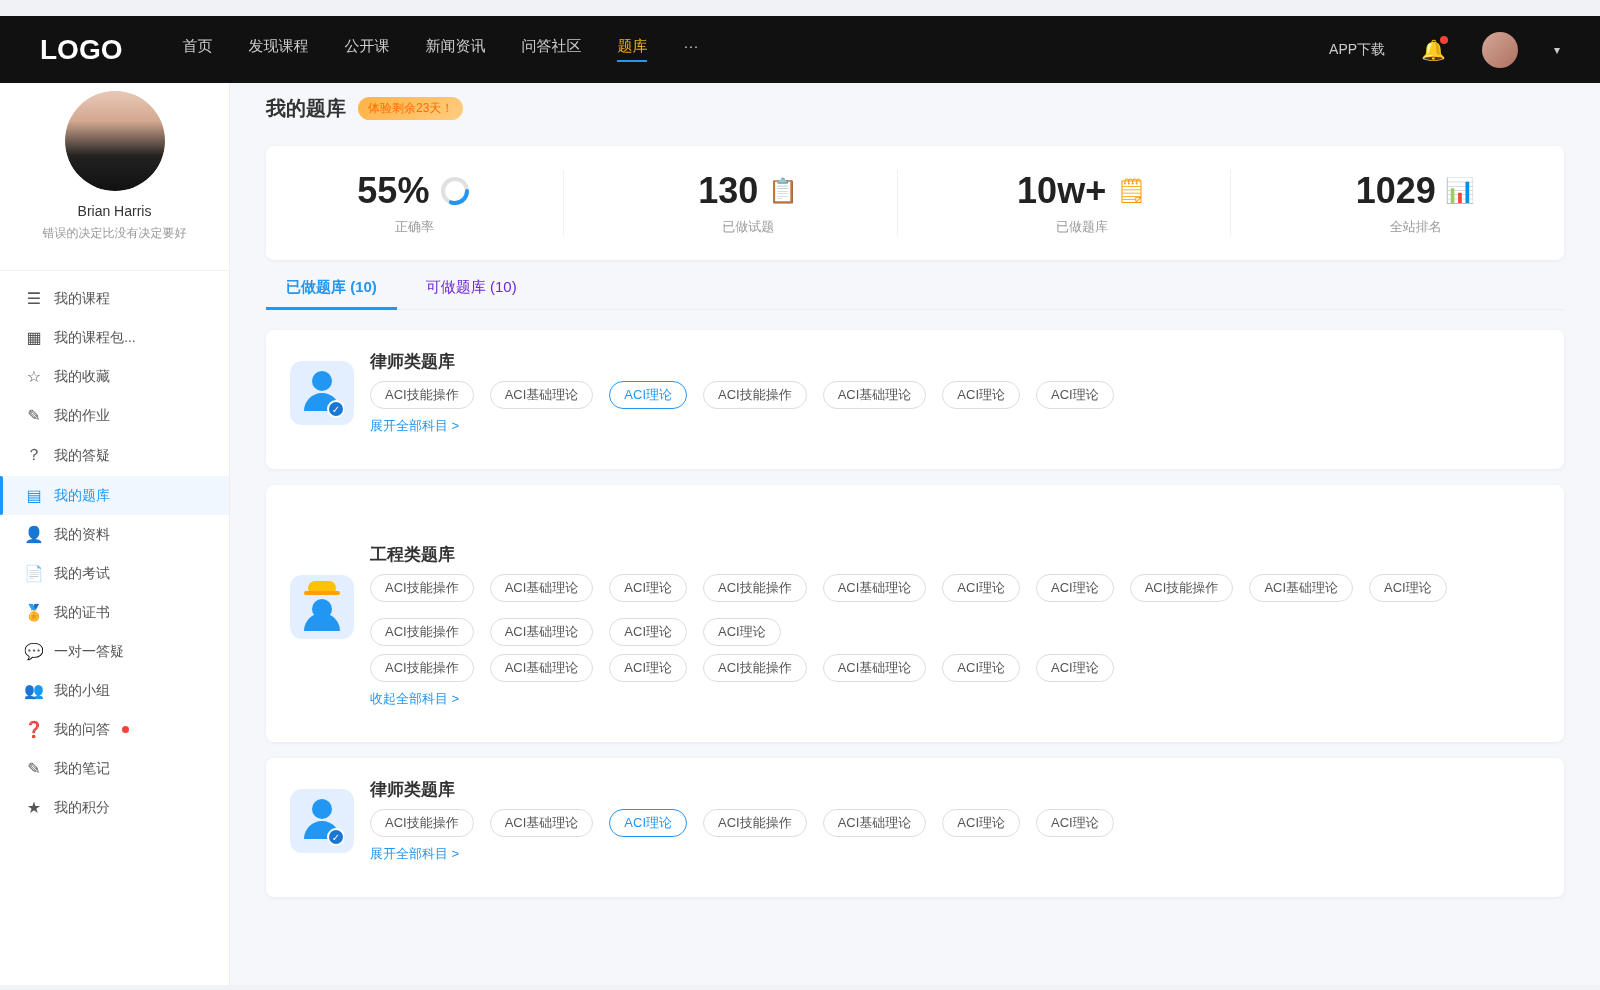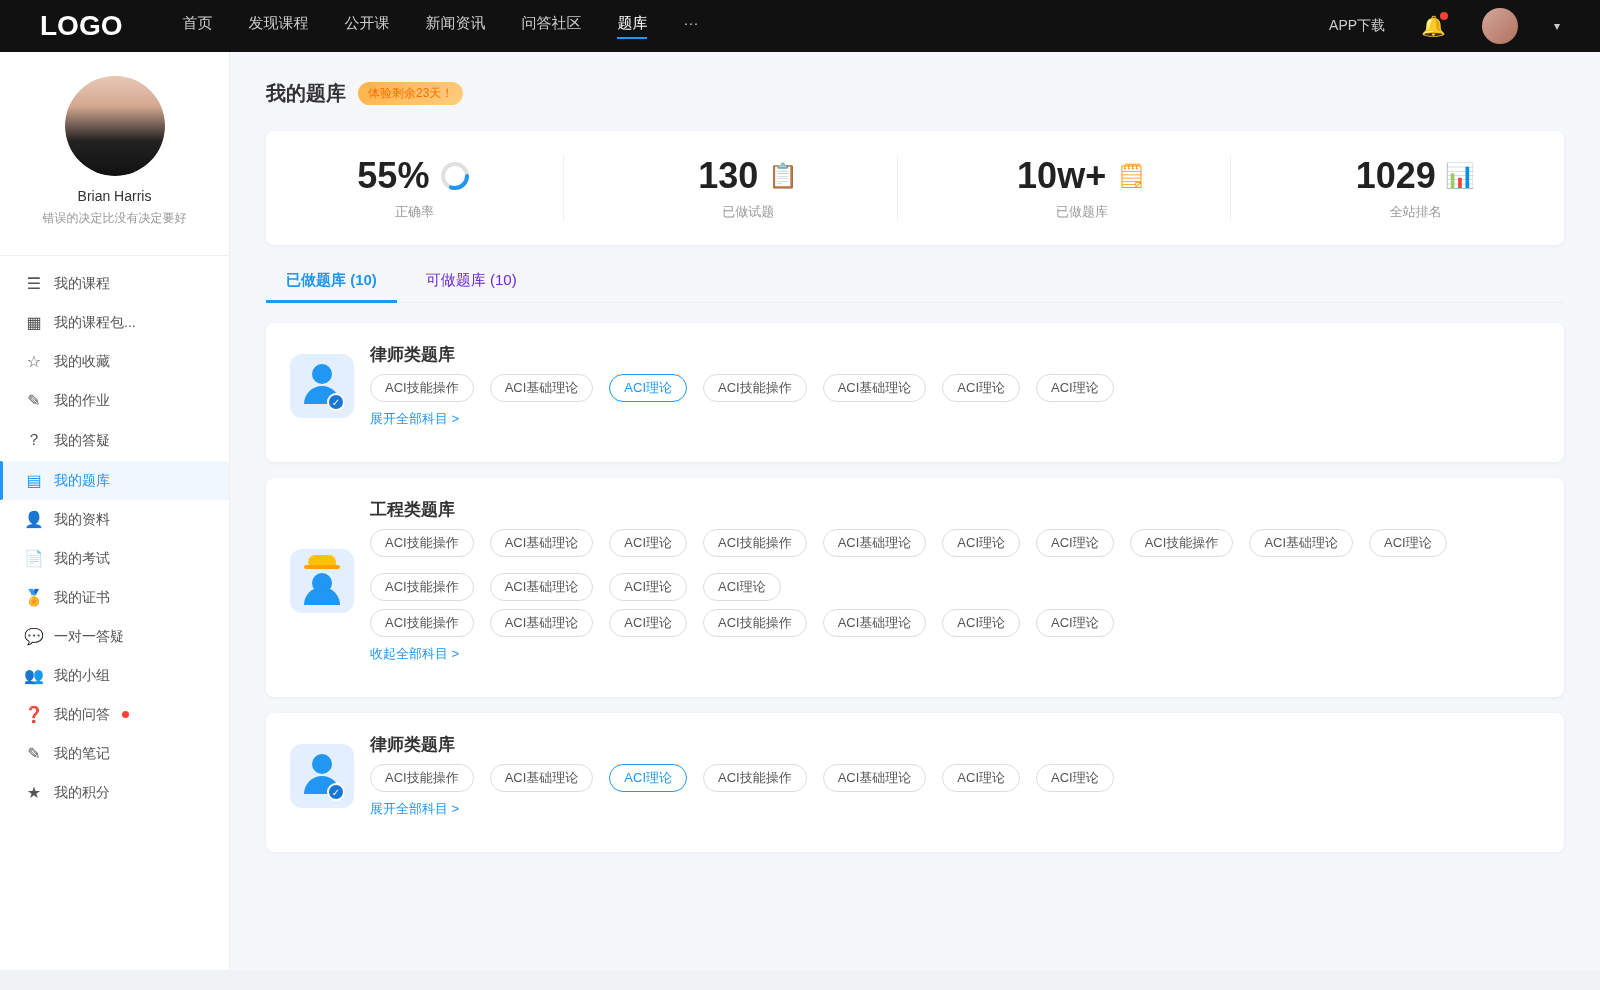--- a/index.html
+++ b/index.html
@@ -1,26 +1,26 @@
 <!DOCTYPE html>
 <html><head>
   <meta charset="utf-8">
   <style>
     * { box-sizing: border-box; margin: 0; padding: 0; }
     body { font-family: -apple-system, BlinkMacSystemFont, "PingFang SC", "Microsoft YaHei", sans-serif; background: #f0f2f5; min-height: 990px; }
 
     
     .navbar {
-      background: #111; height: 52px; display: flex; align-items: center;
-      padding: 0 40px; position: sticky; top: 0; z-index: 100;
+      background: #111; height: 67px; display: flex; align-items: center;
+      padding: 0 40px; position: sticky; top: 16px; z-index: 100;
     }
     .nav-logo { color: #fff; font-size: 28px; font-weight: bold; margin-right: 60px; }
     .nav-links { display: flex; gap: 36px; flex: 1; }
     .nav-link { color: #ccc; font-size: 15px; cursor: pointer; text-decoration: none; }
-    .nav-link.active { color: #ffffff; border-bottom: 2px solid #2196f3; padding-bottom: 4px; }
+    .nav-link.active { color: #eab308; border-bottom: 2px solid #2196f3; padding-bottom: 4px; }
     .nav-right { display: flex; align-items: center; gap: 36px; }
     .nav-app-download { color: #ccc; font-size: 14px; cursor: pointer; }
     .nav-bell { position: relative; cursor: pointer; }
     .nav-bell-icon { font-size: 20px; color: #ccc; }
     .nav-bell-dot { position: absolute; top: -2px; right: -2px; width: 8px; height: 8px; background: #f44336; border-radius: 50%; }
     .nav-avatar-placeholder { width: 36px; height: 36px; border-radius: 50%; background: linear-gradient(135deg, #c9a89a, #b07060); }
     .nav-dropdown-arrow { color: #ccc; font-size: 12px; cursor: pointer; }
 
     
     .main-layout { display: flex; min-height: calc(990px - 72px); }
@@ -66,21 +66,21 @@
     .page-header { display: flex; align-items: center; gap: 12px; margin-bottom: 24px; }
     .page-title { font-size: 20px; font-weight: 600; color: #333; }
     .trial-badge {
       background: linear-gradient(135deg, #ffb347, #ffcc80);
       color: #ff6d00; font-size: 12px; padding: 3px 10px; border-radius: 12px;
     }
 
     
     .stats-bar {
       background: #fff; border-radius: 8px; display: flex;
-      padding: 24px 0; margin-bottom: 16px; box-shadow: 0 1px 4px rgba(0,0,0,0.06); gap: 36px;
+      padding: 24px 0; margin-bottom: 8px; box-shadow: 0 1px 4px rgba(0,0,0,0.06); gap: 36px;
     }
     .stat-item {
       flex: 1; display: flex; flex-direction: column; align-items: center;
       border-right: 1px solid #f0f0f0; padding: 0 20px;
     }
     .stat-item:last-child { border-right: none; }
     .stat-top { display: flex; align-items: center; gap: 10px; }
     .stat-value { font-size: 36px; font-weight: 700; color: #222; }
     .stat-icon { font-size: 22px; }
     .stat-label { font-size: 13px; color: #999; margin-top: 6px; }
@@ -296,21 +296,21 @@
         <div class="bank-section">
           <div class="bank-header">
             <div style="width: 64px; height: 64px; background: rgb(227, 239, 255); border-radius: 12px; display: flex; align-items: center; justify-content: center; flex-shrink: 0;">
               <svg width="44" height="56" viewBox="0 0 44 56" fill="none" xmlns="http://www.w3.org/2000/svg">
       <rect x="8" y="2" width="28" height="14" rx="7" fill="#ffc107"></rect>
       <rect x="4" y="12" width="36" height="4" rx="2" fill="#ffa000"></rect>
       <circle cx="22" cy="30" r="10" fill="#2196f3"></circle>
       <path d="M4 52c0-9.941 8.059-18 18-18s18 8.059 18 18" fill="#2196f3"></path>
     </svg>
             </div>
-            <div style="flex: 1 1 0%;">
+            <div style="flex: 1 1 0%; margin-top: 38px;">
               <div class="bank-name">工程类题库</div>
               <div class="bank-tags">
                 <span class="bank-tag">ACI技能操作</span>
                 <span class="bank-tag">ACI基础理论</span>
                 <span class="bank-tag">ACI理论</span>
                 <span class="bank-tag">ACI技能操作</span>
                 <span class="bank-tag">ACI基础理论</span>
                 <span class="bank-tag">ACI理论</span>
                 <span class="bank-tag">ACI理论</span>
                 <span class="bank-tag">ACI技能操作</span>

